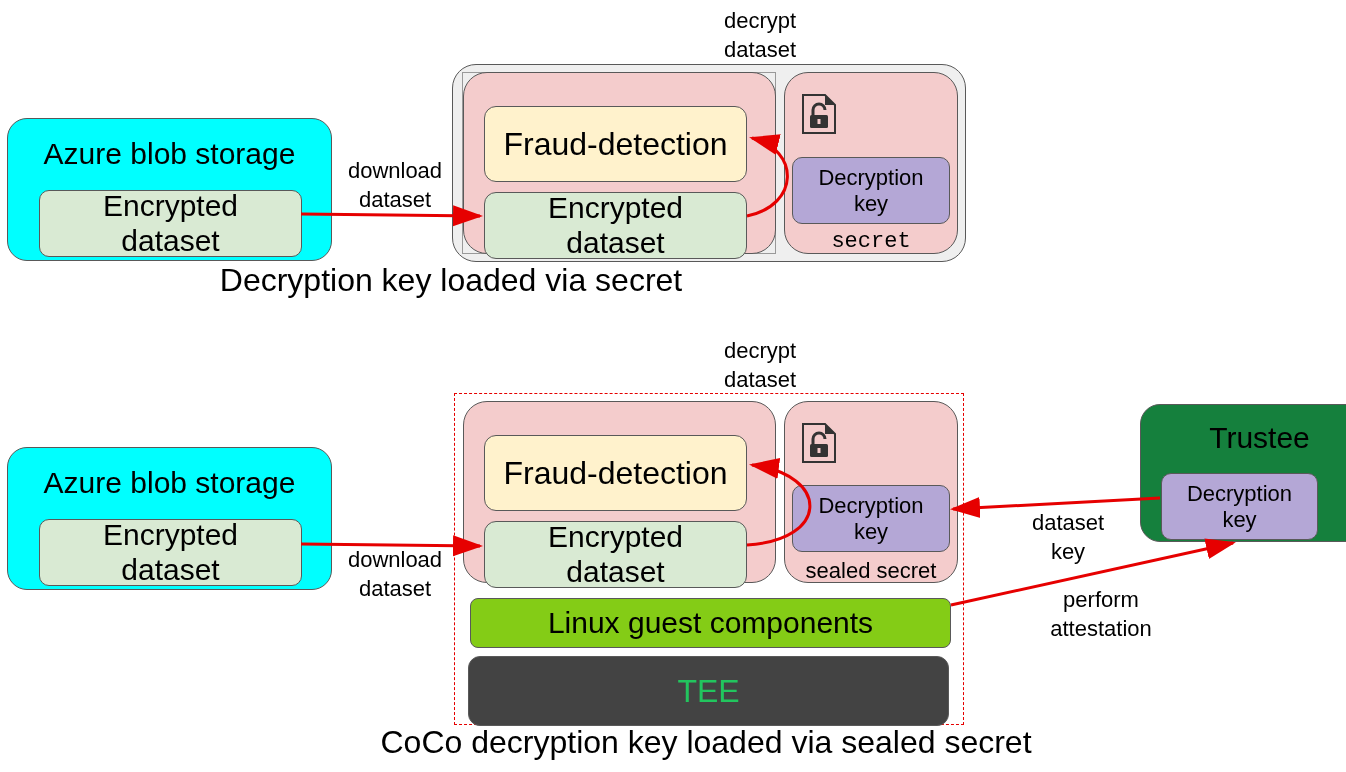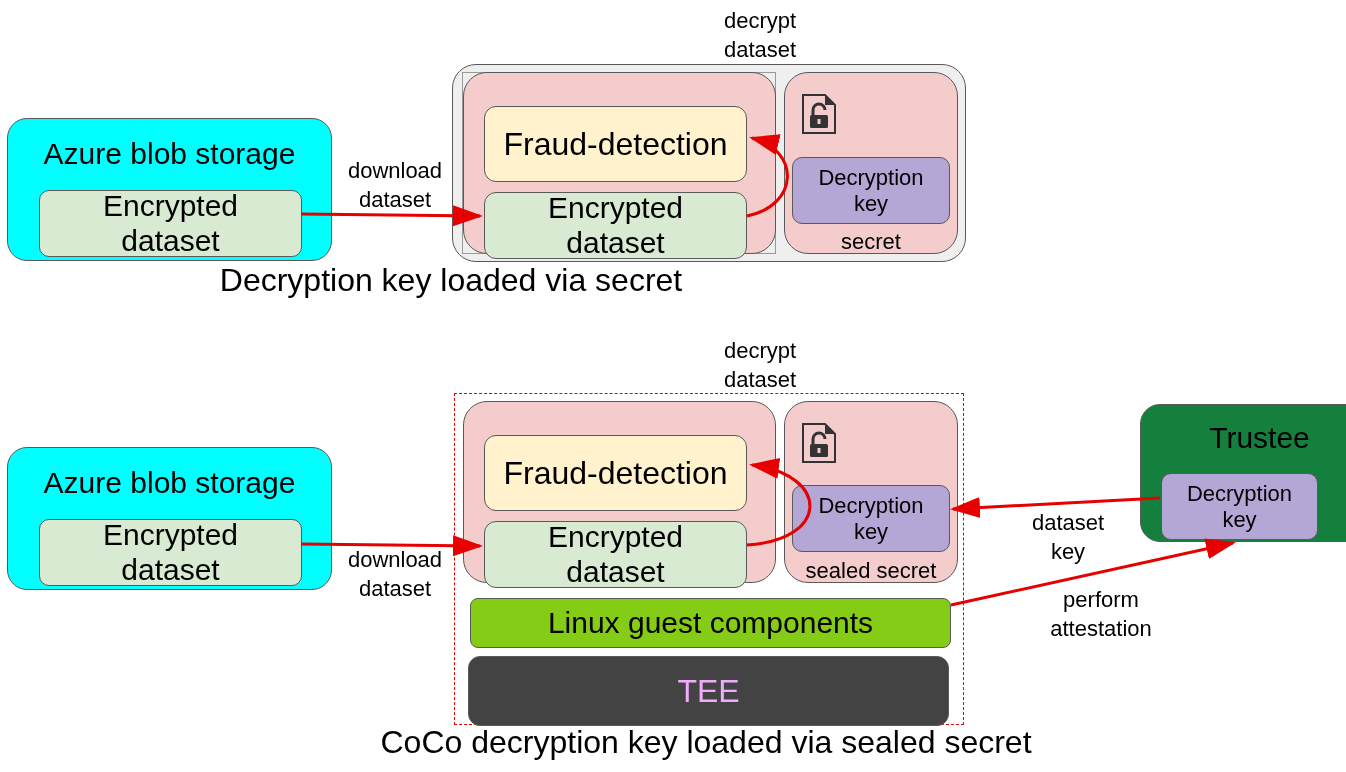--- a/index.html
+++ b/index.html
@@ -57,21 +57,21 @@
       <rect x="9" y="22" width="18" height="13" rx="1.5" fill="#333"></rect>
       <path d="M12 22 V17 a6 6 0 0 1 12 0" fill="none" stroke="#333" stroke-width="3"></path>
       <rect x="16.5" y="26" width="3" height="5" fill="#f4cccc"></rect>
     </svg>
     <div class="abs box center" style="left:7px;top:76px;width:158px;height:67px;background:#b4a7d6;border-radius:10px;font-size:22px;">
       <div class="lh">
         <div>Decryption</div>
         <div>key</div>
       </div>
     </div>
-    <div class="abs" style="left:0;top:156px;width:100%;text-align:center;font-size:22px;">secret</div>
+    <div class="abs" style="left:0;top:156px;width:100%;text-align:center;font-size:22px;font-family:Liberation Mono, monospace;">secret</div>
   </div>
 
   <div class="abs" style="left:0;top:262px;width:1450px;text-align:center;font-size:32px;">
     <span style="position:relative;left:-274px;">Decryption key loaded via secret</span>
   </div>
 </div>
 
 <div>
   <div class="label" style="left:700px;top:336px;width:120px;">
     <div>decrypt</div>
@@ -117,21 +117,21 @@
       <div class="lh">
         <div>Decryption</div>
         <div>key</div>
       </div>
     </div>
     <div class="abs" style="left:0;top:156px;width:100%;text-align:center;font-size:22px;">sealed secret</div>
   </div>
 
   <div class="abs box center" style="left:470px;top:590px;width:481px;height:50px;background:#84cc16;border-radius:8px;font-size:30px;">Linux guest components</div>
 
-  <div class="abs box center" style="left:468px;top:648px;width:481px;height:70px;background:#434343;border-radius:12px;font-size:32px;color:#f0abfc;">TEE</div>
+  <div class="abs box center" style="left:468px;top:648px;width:481px;height:70px;background:#434343;border-radius:12px;font-size:32px;color:#22c55e;">TEE</div>
 
   <div class="abs box" style="left:1140px;top:404px;width:239px;height:138px;background:#15803d;border-radius:20px;">
     <div class="abs" style="left:0;top:16px;width:100%;text-align:center;font-size:30px;">Trustee</div>
     <div class="abs box center" style="left:20px;top:60px;width:157px;height:67px;background:#b4a7d6;border-radius:10px;font-size:22px;">
       <div class="lh">
         <div>Decryption</div>
         <div>key</div>
       </div>
     </div>
   </div>

